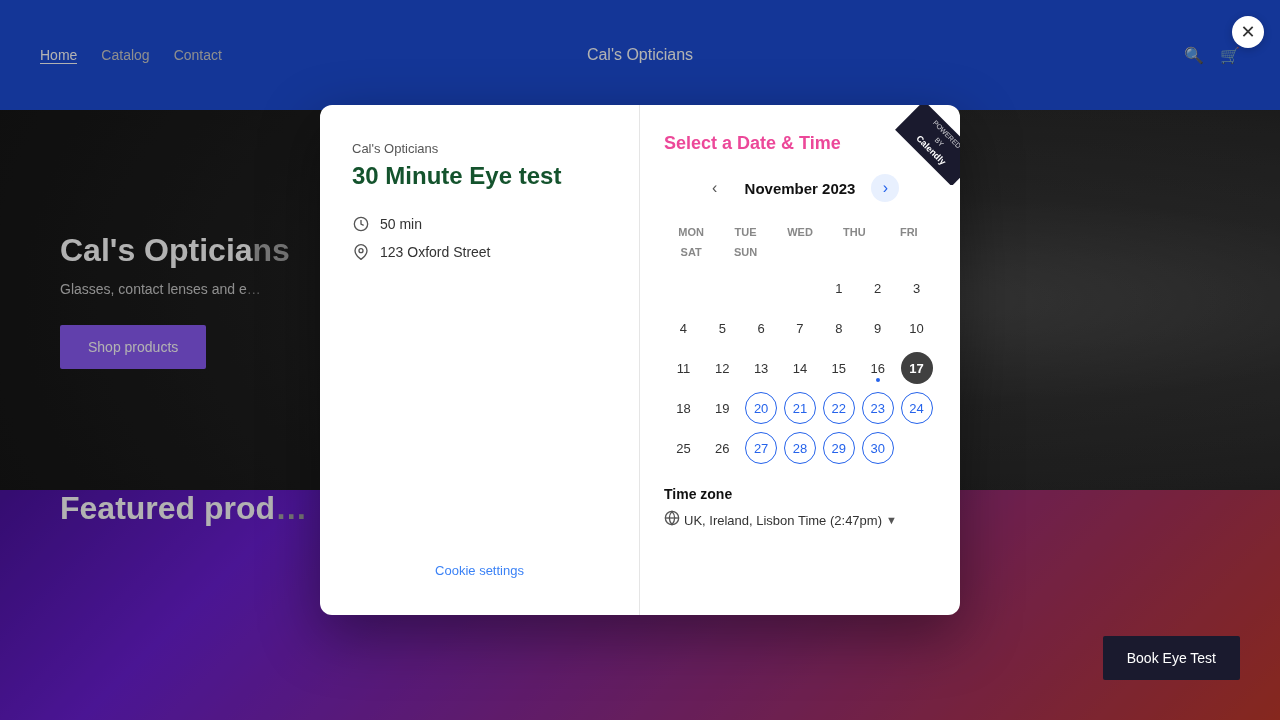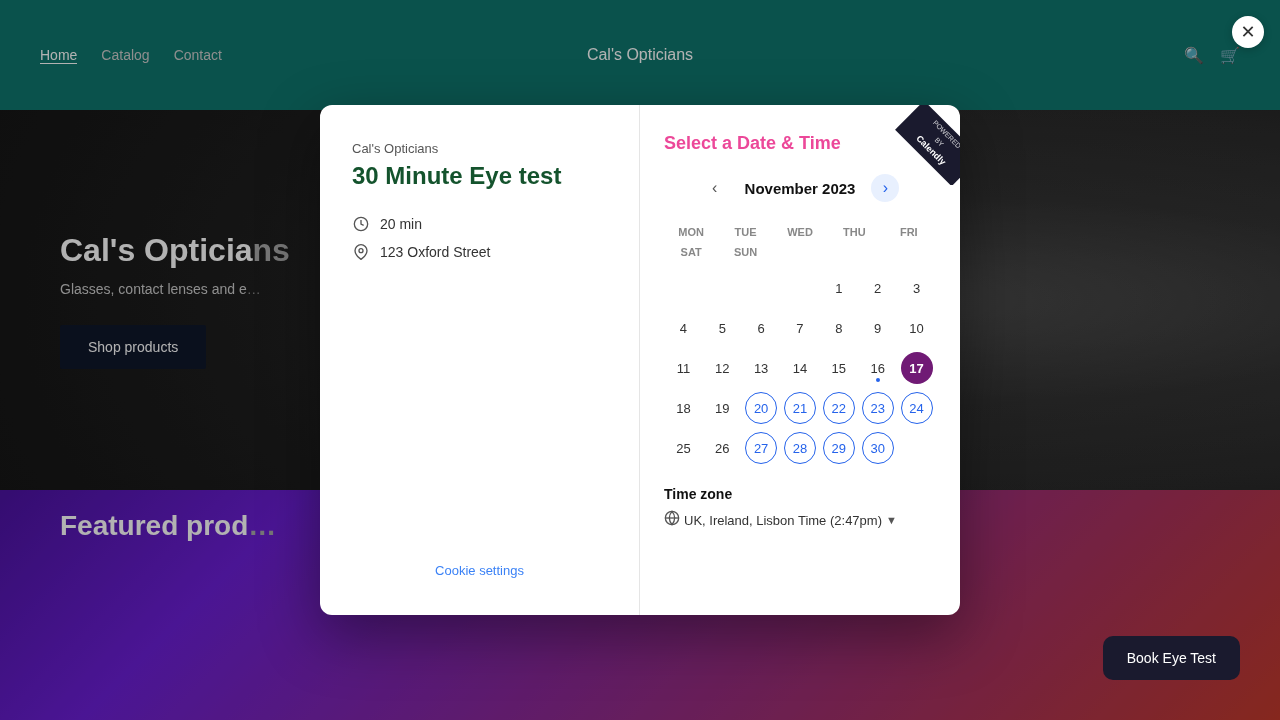--- a/index.html
+++ b/index.html
@@ -16,21 +16,21 @@
     .bg-page {
       position: absolute;
       top: 0; left: 0; right: 0; bottom: 0;
     }
 
     
     .nav-bar {
       position: absolute;
       top: 0; left: 0; right: 0;
       height: 110px;
-      background: #0f766e;
+      background: #1d4ed8;
       display: flex;
       align-items: center;
       padding: 0 40px;
       text-align: right;
     }
 
     .nav-links {
       display: flex;
       gap: 24px;
       align-items: center;
@@ -104,39 +104,38 @@
       margin-bottom: 12px;
     }
 
     .hero-subtitle {
       font-size: 14px;
       color: #ccc;
       margin-bottom: 28px;
     }
 
     .hero-btn {
-      background: #0f172a;
+      background: #8b5cf6;
       color: #fff;
       border: none;
       padding: 14px 28px;
       font-size: 14px;
       font-weight: 500;
       cursor: pointer;
       border-radius: 2px;
     }
 
     
     .featured-section {
       position: absolute;
       top: 490px;
       left: 60px;
       color: #fff;
-      font-size: 28px;
+      font-size: 32px;
       font-weight: 700;
-      margin-top: 20px;
     }
 
     
     .overlay {
       position: absolute;
       top: 0; left: 0; right: 0; bottom: 0;
       background: rgba(0,0,0,0.3);
       z-index: 10;
     }
 
@@ -343,21 +342,21 @@
       font-weight: 600;
     }
 
     .cal-cell.available .day-num {
       border: 1.5px solid #2563eb;
       color: #2563eb;
     }
 
     .cal-cell.today .day-num {
       border: none;
-      background: #701a75;
+      background: #404040;
       color: #fff;
     }
 
     .cal-cell.has-dot {
       position: relative;
     }
 
     .dot {
       position: absolute;
       bottom: 4px;
@@ -422,21 +421,21 @@
     .book-btn {
       position: absolute;
       bottom: 40px;
       right: 40px;
       background: #1a1a2e;
       color: #fff;
       border: none;
       padding: 14px 24px;
       font-size: 14px;
       font-weight: 500;
-      border-radius: 10px;
+      border-radius: 2px;
       cursor: pointer;
       z-index: 25;
     }
   </style>
 </head>
 <body>
 
 <div class="bg-page">
 
   <div class="nav-bar">
@@ -480,21 +479,21 @@
       <div class="modal-brand">Cal's Opticians</div>
       <div class="modal-title">30 Minute Eye test</div>
       <div class="modal-meta">
         <div class="modal-meta-item">
           <span class="meta-icon">
             <svg width="16" height="16" viewBox="0 0 24 24" fill="none" stroke="currentColor" stroke-width="2">
               <circle cx="12" cy="12" r="10"></circle>
               <polyline points="12 6 12 12 16 14"></polyline>
             </svg>
           </span>
-          <span>20 min</span>
+          <span>50 min</span>
         </div>
         <div class="modal-meta-item">
           <span class="meta-icon">
             <svg width="16" height="16" viewBox="0 0 24 24" fill="none" stroke="currentColor" stroke-width="2">
               <path d="M21 10c0 7-9 13-9 13s-9-6-9-13a9 9 0 0118 0z"></path>
               <circle cx="12" cy="10" r="3"></circle>
             </svg>
           </span>
           <span>123 Oxford Street</span>
         </div>

